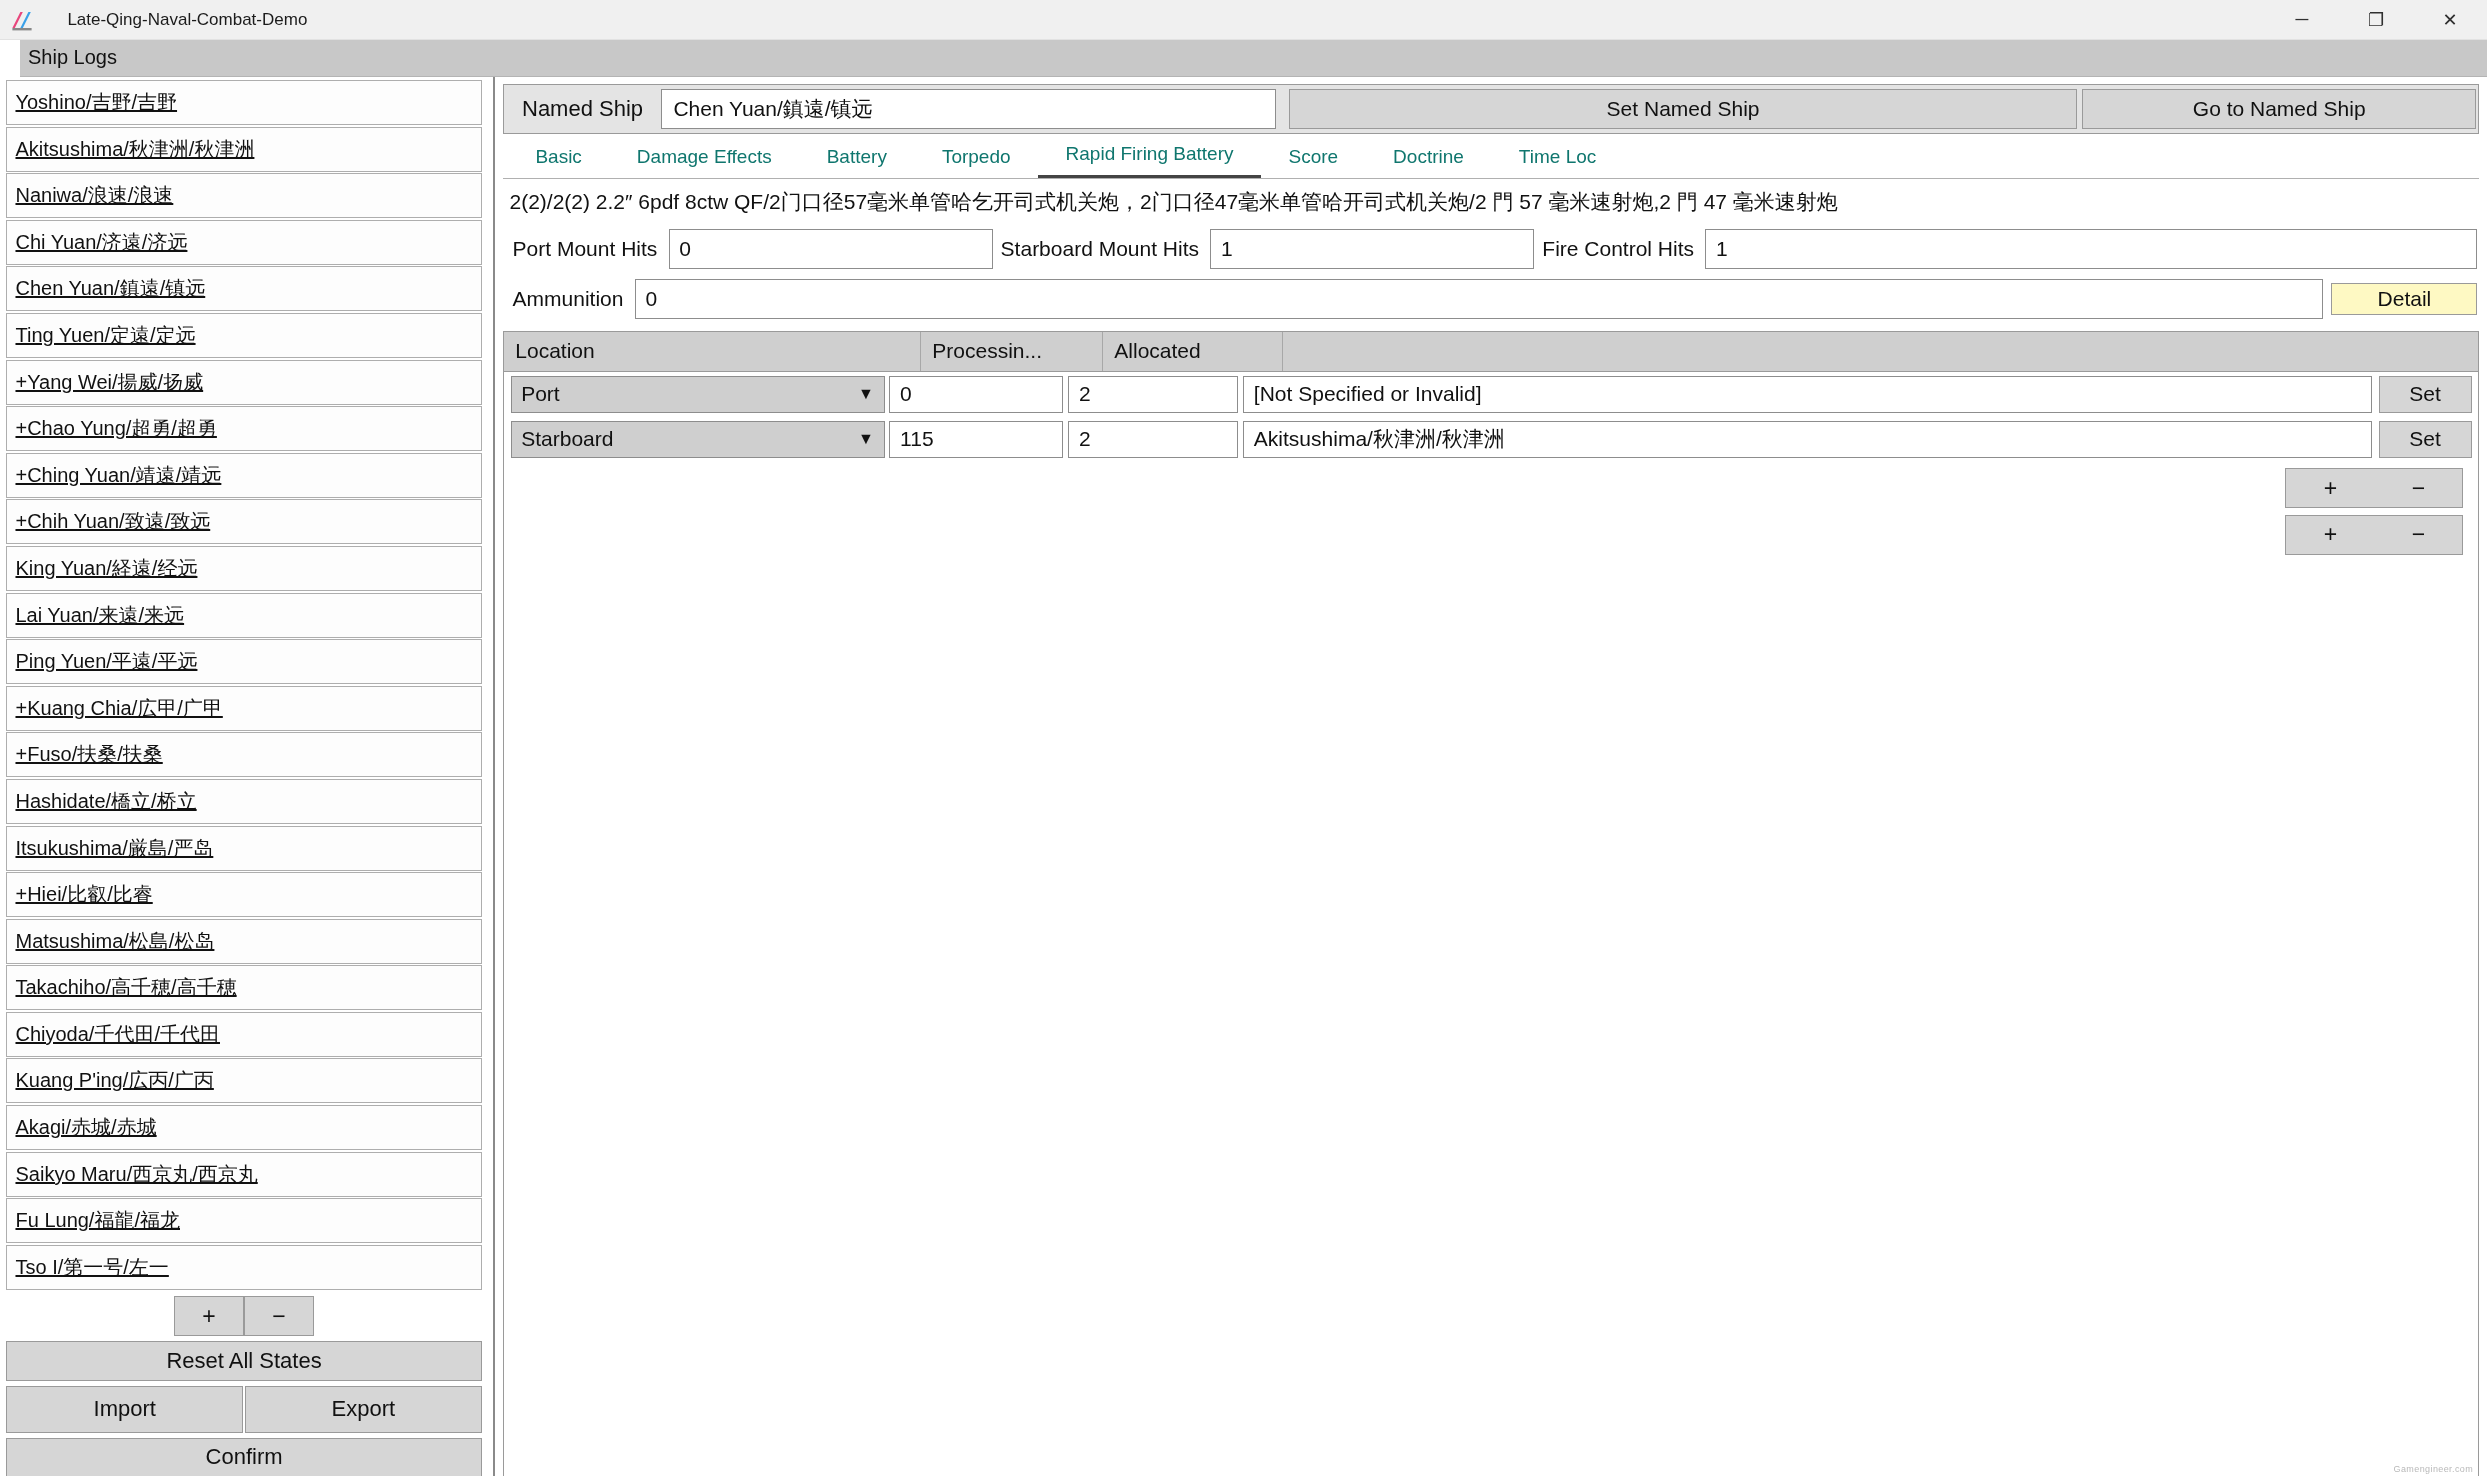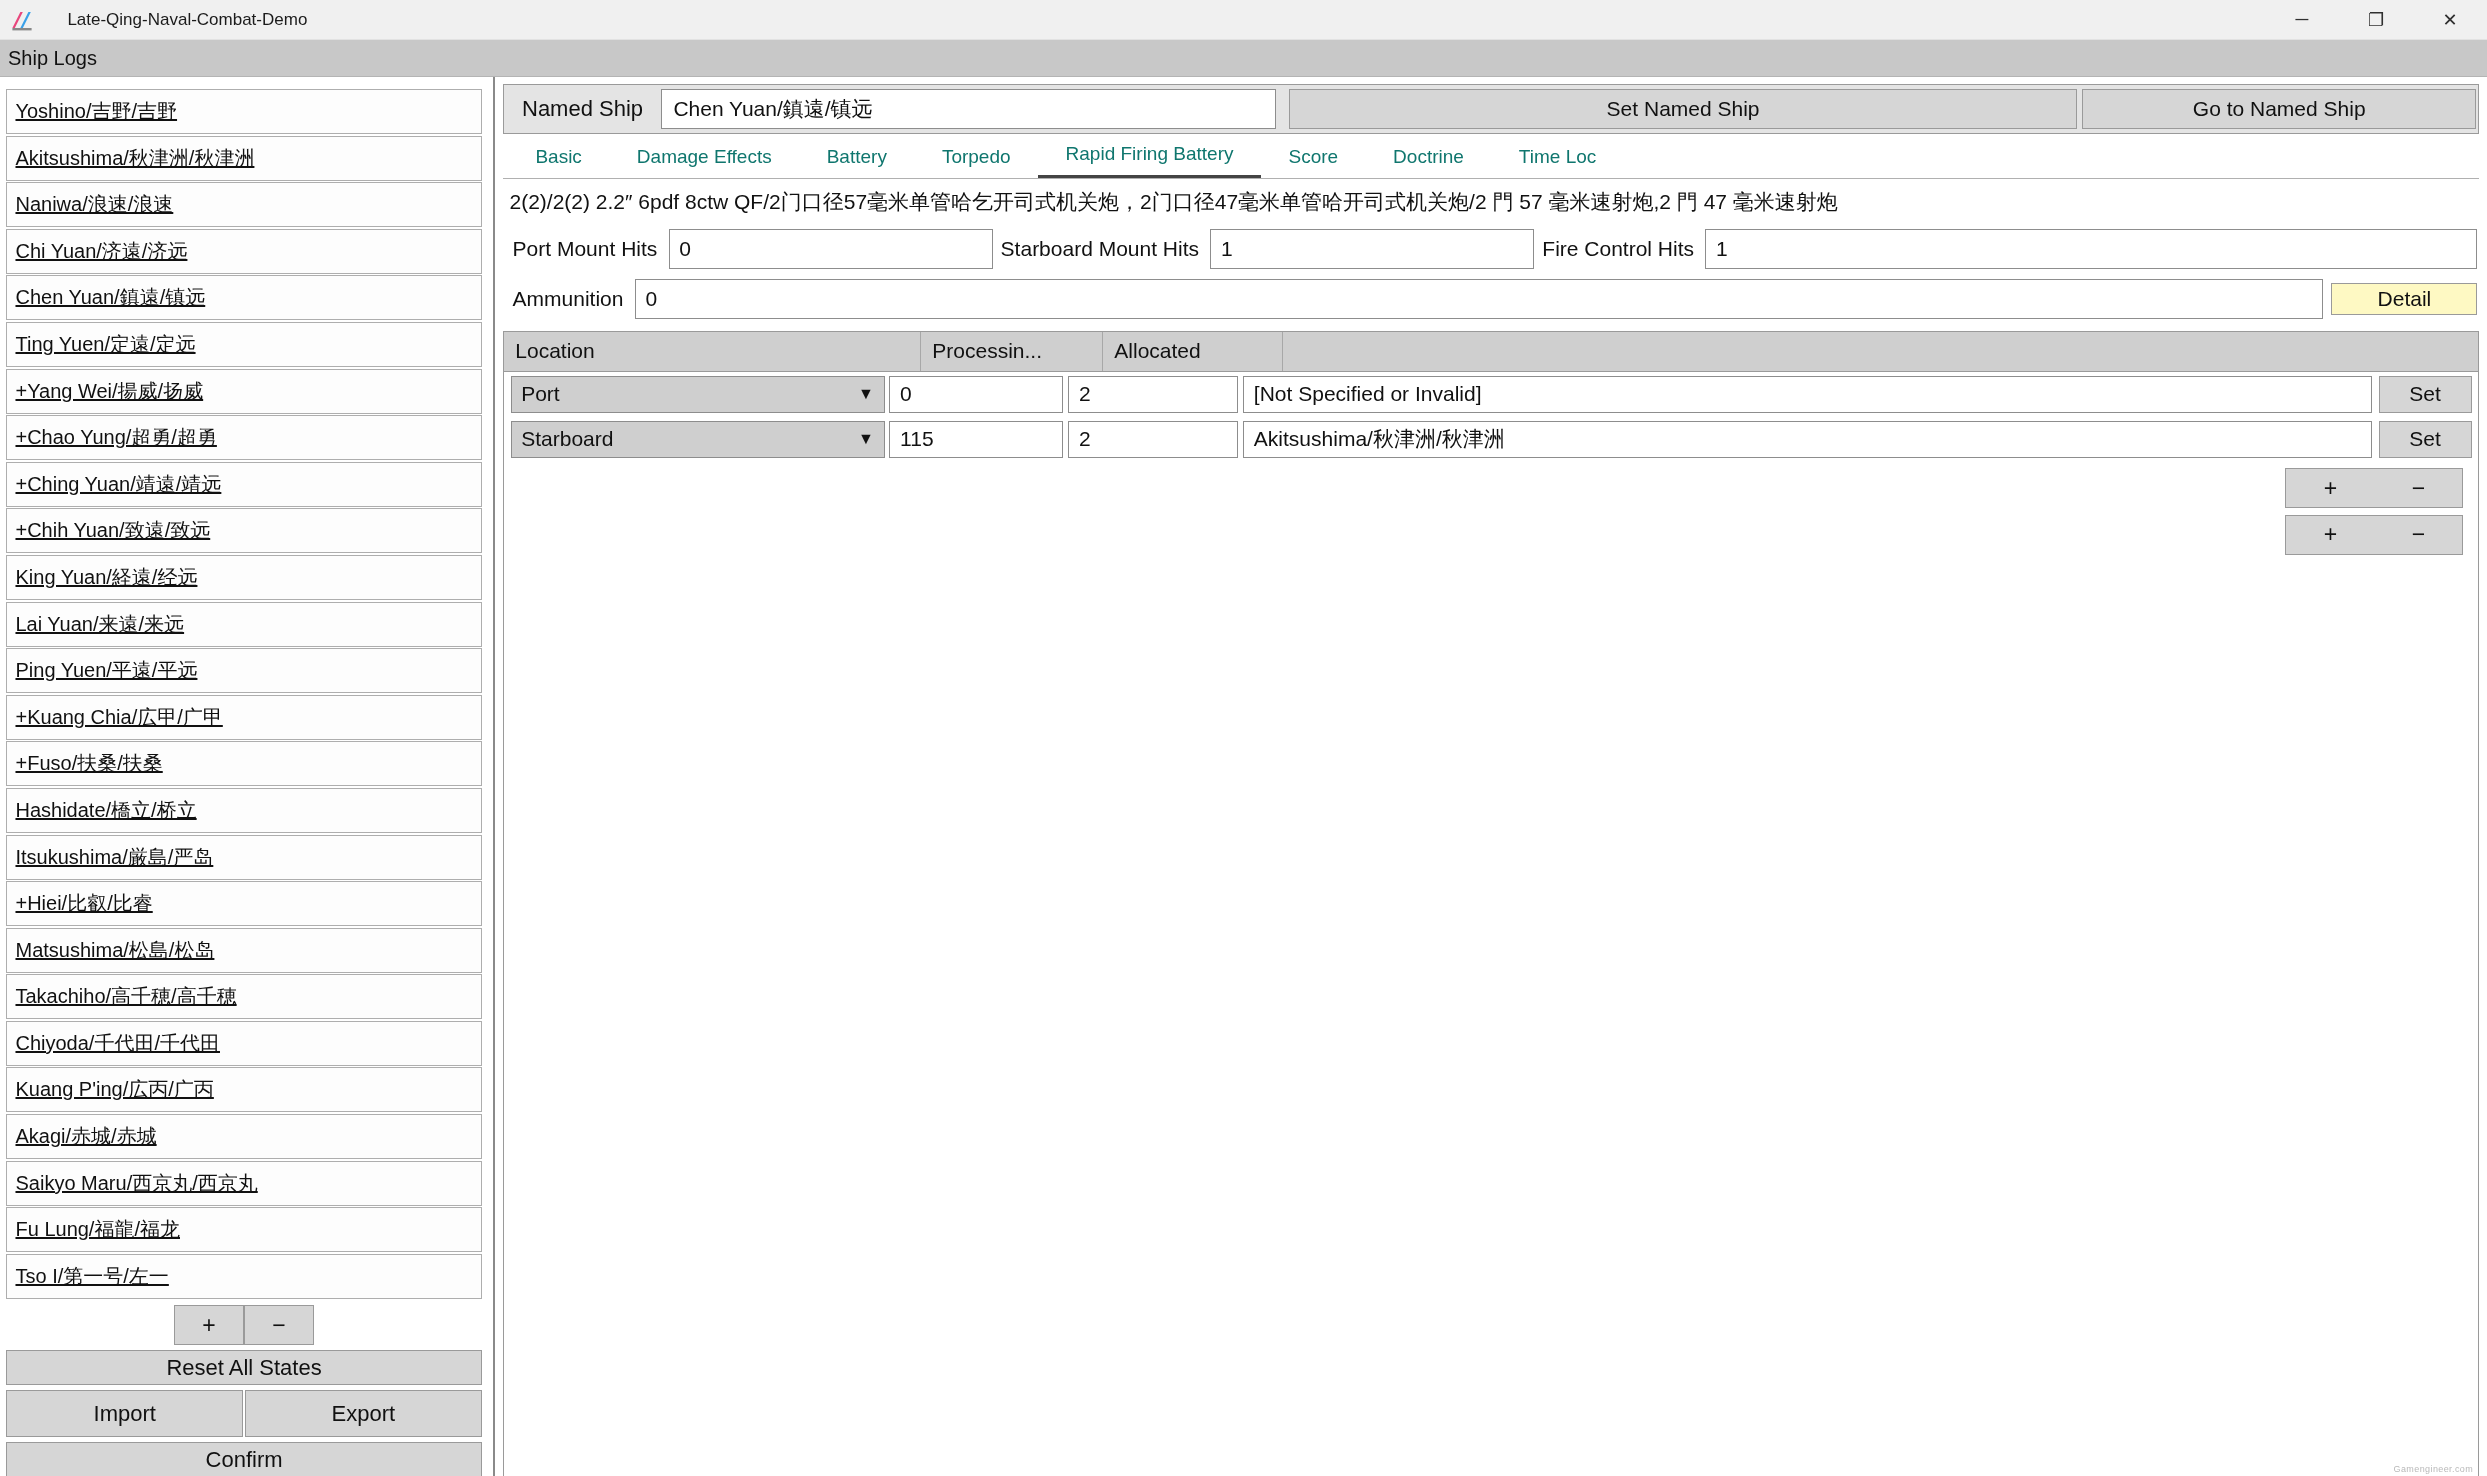--- a/index.html
+++ b/index.html
@@ -41,22 +41,23 @@
     width: 74px; height: 100%;
     display: flex; align-items: center; justify-content: center;
     font-size: 18px; color: #303030;
   }
 
   
   .menubar {
     height: 37px;
     background: #c8c8c8;
     display: flex;
-    align-items: center;
+    align-items: flex-end;
     border-bottom: 0.8px solid #b4b4b4;
+    margin-left: 20px;
   }
   .menubar .menu-item {
     font-size: 20px;
     color: #111;
     padding: 0 9.7px 0 8px;
     line-height: 37px;
   }
 
   
   .body-wrap {
@@ -69,21 +70,21 @@
   .left-panel {
     width: 495px;
     flex: none;
     background: #ffffff;
     border-right: 2.4px solid #8a8a8a;
     display: flex;
     flex-direction: column;
     padding: 0 6.5px 0 1.6px;
   }
   .ship-list {
-    padding-top: 12px;
+    padding-top: 3px;
   }
   .ship-item {
     height: 45px;
     margin: 0 4.9px 1.6px 4.9px;
     border: 0.8px solid #aeaeae;
     background: #fdfdfd;
     display: flex;
     align-items: center;
     padding-left: 8px;
     font-size: 20px;

